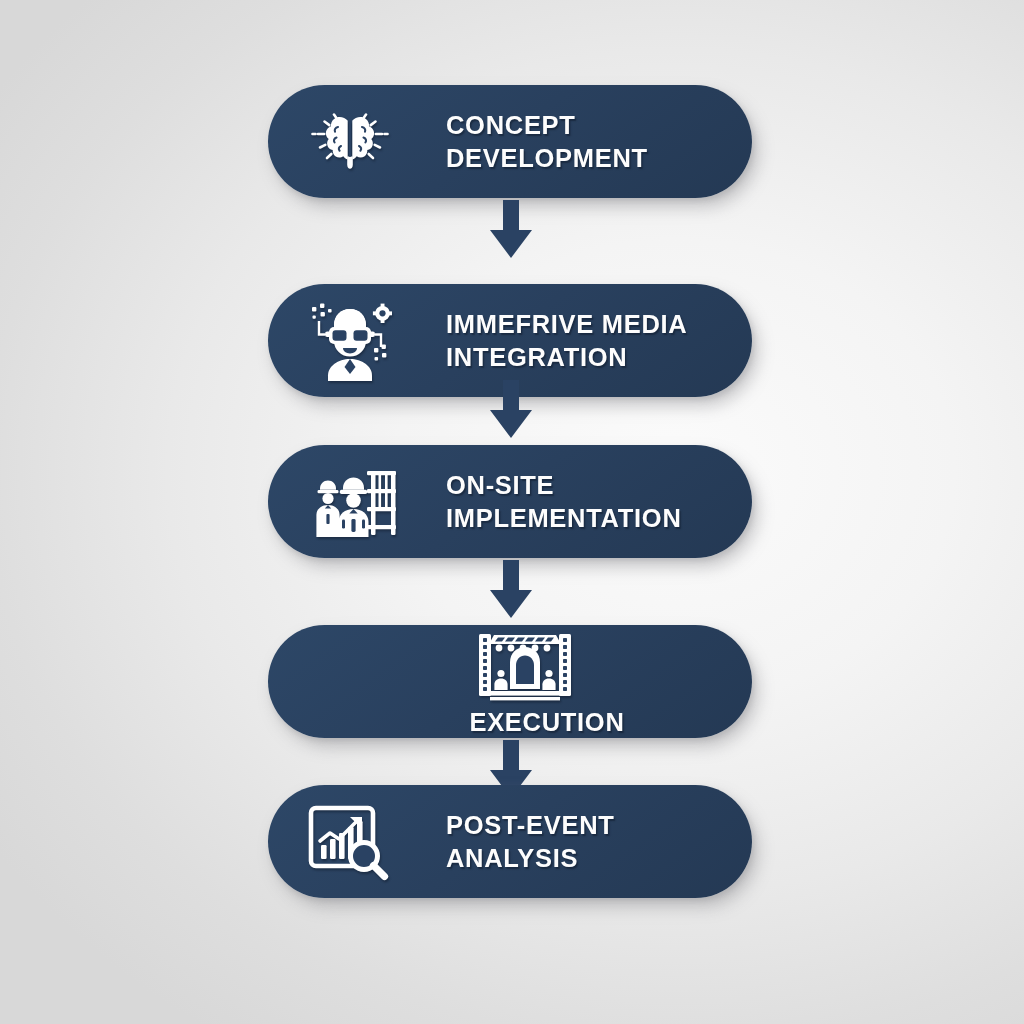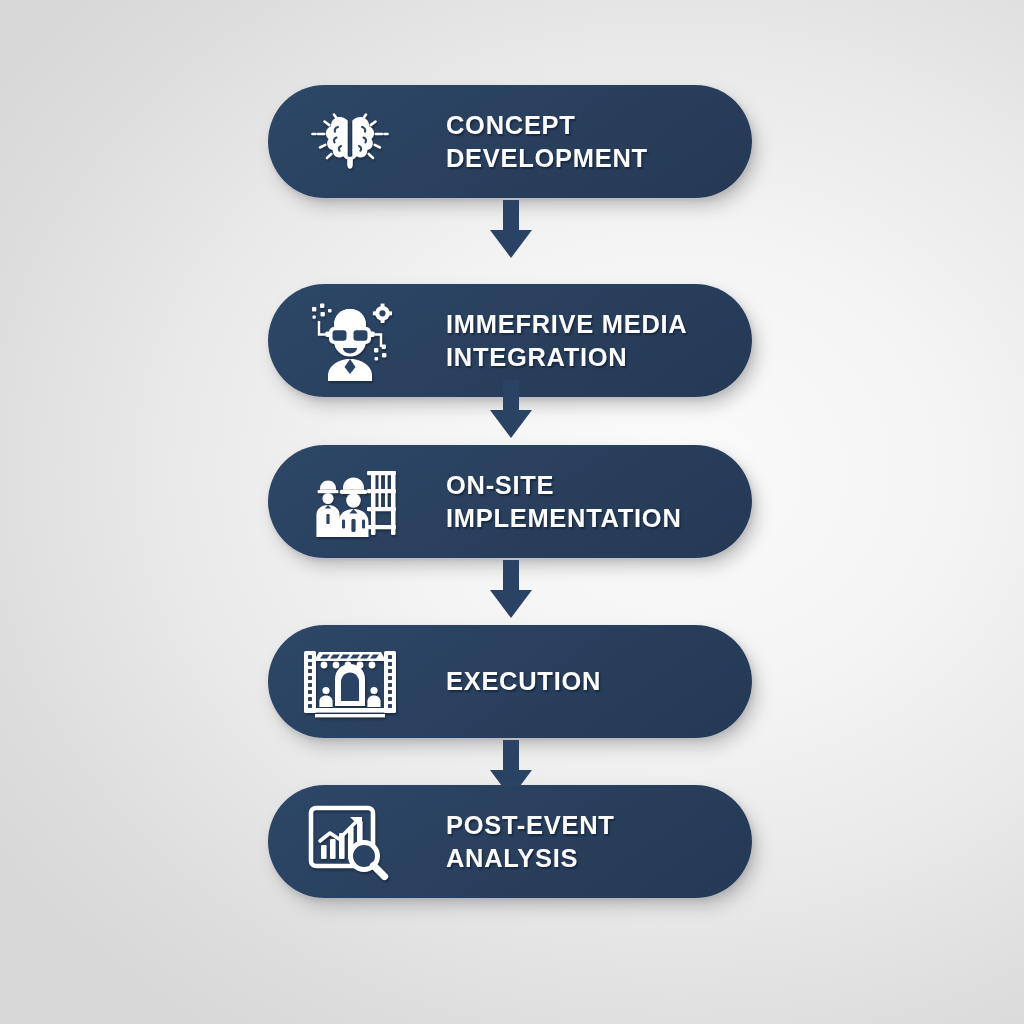--- a/index.html
+++ b/index.html
@@ -43,21 +43,21 @@
       6px 9px 16px rgba(120,120,125,0.38),
       2px 3px 5px rgba(130,130,135,0.22);
     display: flex;
     align-items: center;
     box-sizing: border-box;
     padding-left: 30px;
   }
   .step-1 { top: 0px; }
   .step-2 { top: 180px; margin-top: 19px; }
   .step-3 { top: 360px; }
-  .step-4 { top: 540px; }
+  .step-4 { top: 540px; flex-direction: column; }
   .step-5 { top: 700px; }
 
   .step-icon {
     width: 104px;
     min-width: 104px;
     height: 92px;
     display: flex;
     align-items: center;
     justify-content: center;
   }

